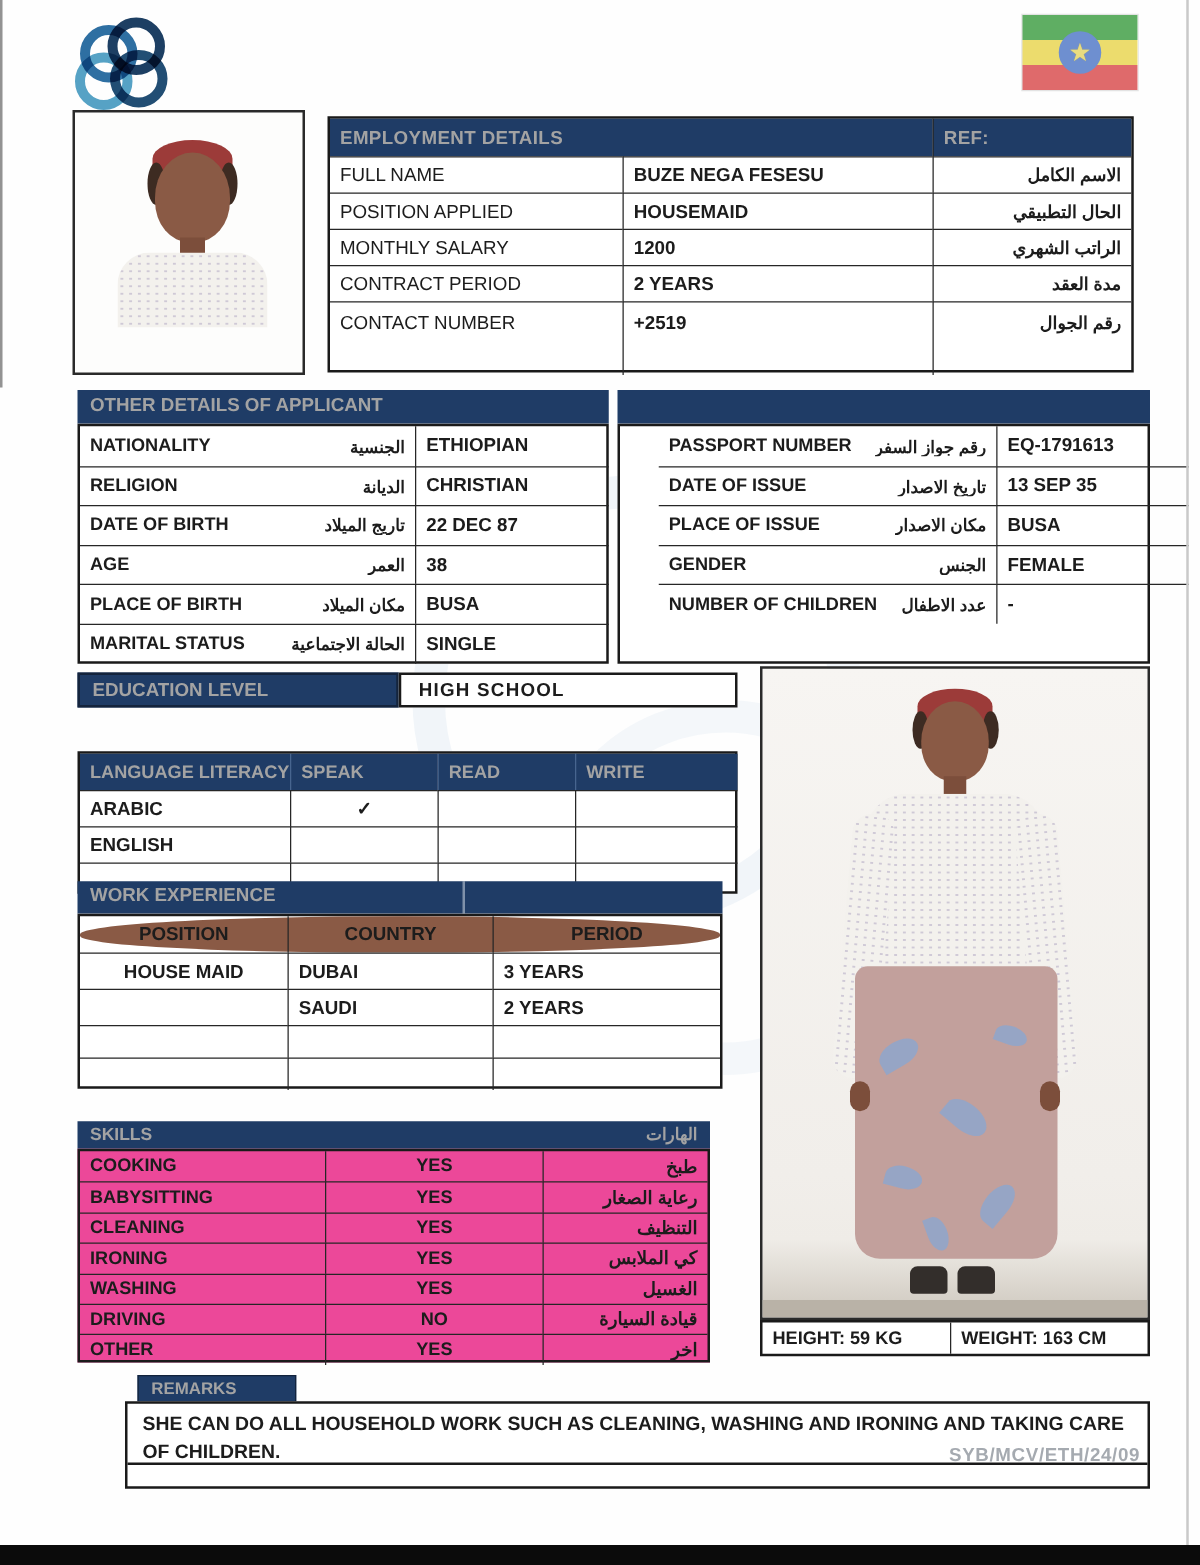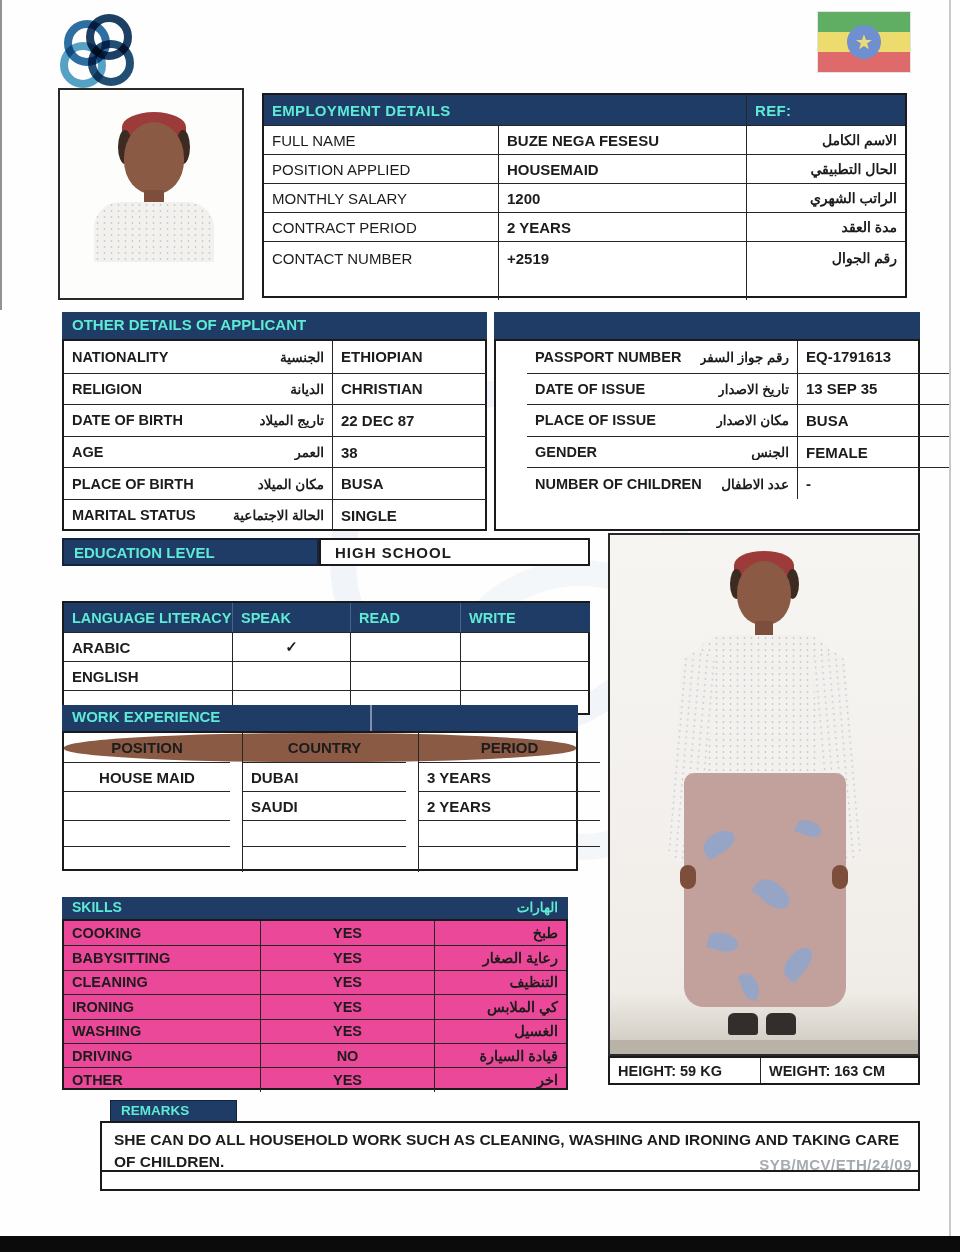--- a/index.html
+++ b/index.html
@@ -32,21 +32,21 @@
   .logo-tag-en { color:#9fb6c6; font-size:8.5px; font-weight:bold; letter-spacing:1.4px; }
 
   
   .flag { position:absolute; left:818px; top:12px; width:92px; height:60px; box-shadow:0 0 0 1px #e3e3e3; }
   .flag .stripe { height:20px; }
   .flag-emblem { position:absolute; left:29px; top:13px; width:34px; height:34px; border-radius:50%;
                  display:flex; align-items:center; justify-content:center; font-size:20px; color:#e9dc80;
                  text-shadow:0 0 1px #c9b84f; }
 
   
-  .navy { background:#1f3c66; color:#5eead4; font-weight:bold; }
+  .navy { background:#1f3c66; color:#a3a3a3; font-weight:bold; }
   .cell { border-left:1px solid #262626; border-top:1px solid #262626; padding:4px 8px;
           display:flex; align-items:center; font-size:15px; overflow:hidden; white-space:nowrap; }
   .cell:first-child { border-left:none; }
   .bold { font-weight:bold; }
   .ar { direction:rtl; justify-content:flex-start; font-weight:bold; font-size:14px; }
   .center { justify-content:center; }
 
   
   .emp { position:absolute; left:262px; top:93px; width:645px; height:205px; border:2px solid #1a1a1a; background:#fff; }
   .emp-head { display:grid; grid-template-columns:482px 159px; height:30px; }
@@ -83,21 +83,21 @@
   .lang-row.head .cell:first-child { border-left:none; }
   .lang-row .cell { border-top:1px solid #262626; }
   .lang-row.head .cell { border-top:none; }
   .lang-row.slim { height:23px; }
   .tick { font-size:15px; font-weight:bold; }
 
   
   .we-bar { position:absolute; left:62px; top:705px; width:516px; height:26px; padding:3px 10px; font-size:15px; }
   .we-bar .bar-div { position:absolute; left:308px; top:0; width:2px; height:100%; background:#dfe6ee; opacity:.5; }
   .we { position:absolute; left:62px; top:731px; width:516px; height:140px; border:2px solid #1a1a1a; background:#fff; }
-  .we-row { display:grid; grid-template-columns:166px 164px 182px; height:29px;gap:12px; }
+  .we-row { display:grid; grid-template-columns:166px 164px 182px; height:29px; }
   .we-row.head .cell { font-weight:bold; justify-content:center; border-top:none; font-size:15px; }
   .we-row .cell { border-top:1px solid #262626; }
   .we-row.slim { height:26px; }
 
   
   .sk-bar { position:absolute; left:62px; top:897px; width:506px; height:22px; padding:2px 10px; font-size:14px;
             display:flex; justify-content:space-between; }
   .sk-bar .ar-title { direction:rtl; font-size:13.5px; }
   .sk { position:absolute; left:62px; top:919px; width:506px; height:171px; border:2px solid #1a1a1a; background:#ec4899; }
   .sk-row { display:grid; grid-template-columns:196px 174px 132px; height:24.4px; }

